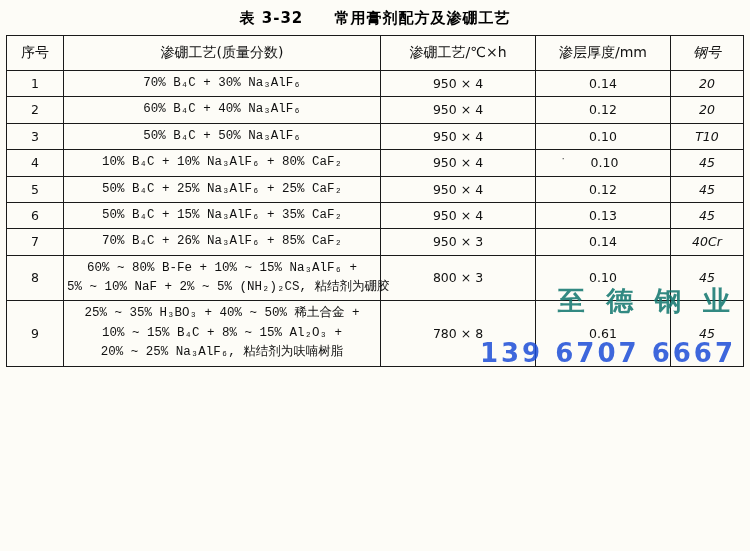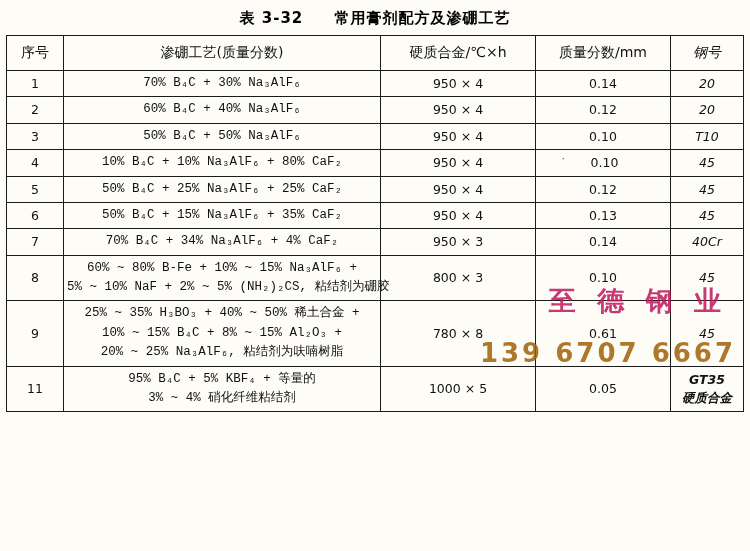--- a/index.html
+++ b/index.html
@@ -53,37 +53,37 @@
   td.col-no{width:52px;}
   td.col-formula{width:312px;}
   td.col-proc{width:150px;}
   td.col-thick{width:130px;}
   td.col-steel{width:68px;font-style:italic;}
   .formula-line{display:block;white-space:nowrap;font-family:Liberation Mono, monospace;}
   .steel-two{line-height:1.4;}
   
   .wm-text{
     position:absolute;
-    right:23px;
+    right:14px;
     top:283px;
     font-size:27px;
     font-weight:bold;
-    color:#be185d;
+    color:#0f766e;
     letter-spacing:6px;
     opacity:.85;
     pointer-events:none;
     white-space:nowrap;
   }
   .wm-num{
     position:absolute;
     right:14px;
     top:338px;
     font-size:26px;
     font-weight:bold;
-    color:#a16207;
+    color:#1d4ed8;
     letter-spacing:3px;
     opacity:.85;
     pointer-events:none;
     white-space:nowrap;
   }
   .dot-mark{
     font-size:9px;
     position:relative;
     top:-5px;
     left:-26px;
@@ -99,22 +99,22 @@
     <span>表 3-32</span>
     &nbsp;&nbsp;&nbsp;
     <span>常用膏剂配方及渗硼工艺</span>
   </div>
 
   <table>
     <thead>
       <tr>
         <td class="col-no">序号</td>
         <td class="col-formula">渗硼工艺(质量分数)</td>
-        <td class="col-proc">硬质合金/℃×h</td>
-        <td class="col-thick">质量分数/mm</td>
+        <td class="col-proc">渗硼工艺/℃×h</td>
+        <td class="col-thick">渗层厚度/mm</td>
         <td class="col-steel">钢号</td>
       </tr>
     </thead>
     <tbody id="tbody">
         <tr>
           <td class="col-no">1</td>
           <td class="col-formula">
             <span class="formula-line">70% B₄C + 30% Na₃AlF₆</span>
           </td>
           <td class="col-proc">950 × 4</td>
@@ -162,21 +162,21 @@
           <td class="col-formula">
             <span class="formula-line">50% B₄C + 15% Na₃AlF₆ + 35% CaF₂</span>
           </td>
           <td class="col-proc">950 × 4</td>
           <td class="col-thick">0.13</td>
           <td class="col-steel">45</td>
         </tr>
         <tr>
           <td class="col-no">7</td>
           <td class="col-formula">
-            <span class="formula-line">70% B₄C + 34% Na₃AlF₆ + 4% CaF₂</span>
+            <span class="formula-line">70% B₄C + 26% Na₃AlF₆ + 85% CaF₂</span>
           </td>
           <td class="col-proc">950 × 3</td>
           <td class="col-thick">0.14</td>
           <td class="col-steel">40Cr</td>
         </tr>
         <tr>
           <td class="col-no">8</td>
           <td class="col-formula">
             <span class="formula-line">60% ~ 80% B-Fe + 10% ~ 15% Na₃AlF₆ +</span>
             <span class="formula-line">5% ~ 10% NaF + 2% ~ 5% (NH₂)₂CS, 粘结剂为硼胶</span>
@@ -189,32 +189,19 @@
           <td class="col-no">9</td>
           <td class="col-formula">
             <span class="formula-line">25% ~ 35% H₃BO₃ + 40% ~ 50% 稀土合金 +</span>
             <span class="formula-line">10% ~ 15% B₄C + 8% ~ 15% Al₂O₃ +</span>
             <span class="formula-line">20% ~ 25% Na₃AlF₆, 粘结剂为呋喃树脂</span>
           </td>
           <td class="col-proc">780 × 8</td>
           <td class="col-thick">0.61</td>
           <td class="col-steel">45</td>
         </tr>
-        <tr>
-          <td class="col-no">11</td>
-          <td class="col-formula">
-            <span class="formula-line">95% B₄C + 5% KBF₄ + 等量的</span>
-            <span class="formula-line">3% ~ 4% 硝化纤维粘结剂</span>
-          </td>
-          <td class="col-proc">1000 × 5</td>
-          <td class="col-thick">0.05</td>
-          <td class="col-steel steel-two">
-            <div style="font-weight: bold;">GT35</div>
-            <div style="font-weight: bold;">硬质合金</div>
-          </td>
-        </tr>
       </tbody>
   </table>
 
   <div class="wm-text">至 德 钢 业</div>
   <div class="wm-num">139 6707 6667</div>
 
 </div>
 
 </body></html>

